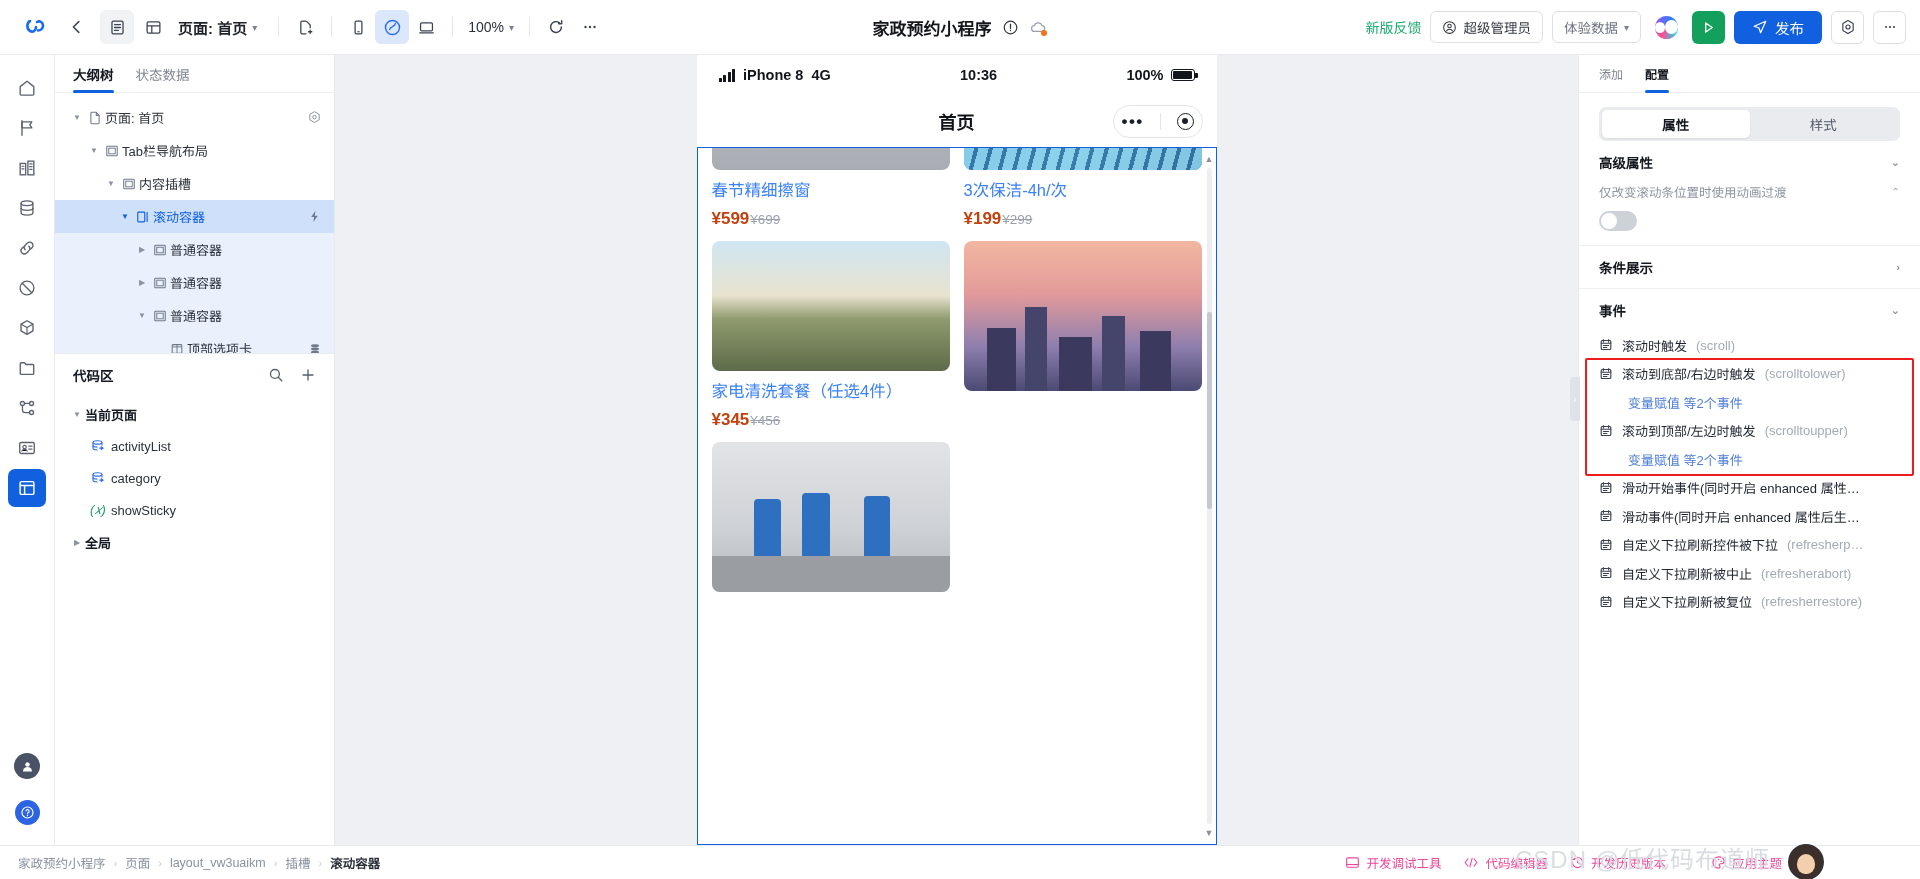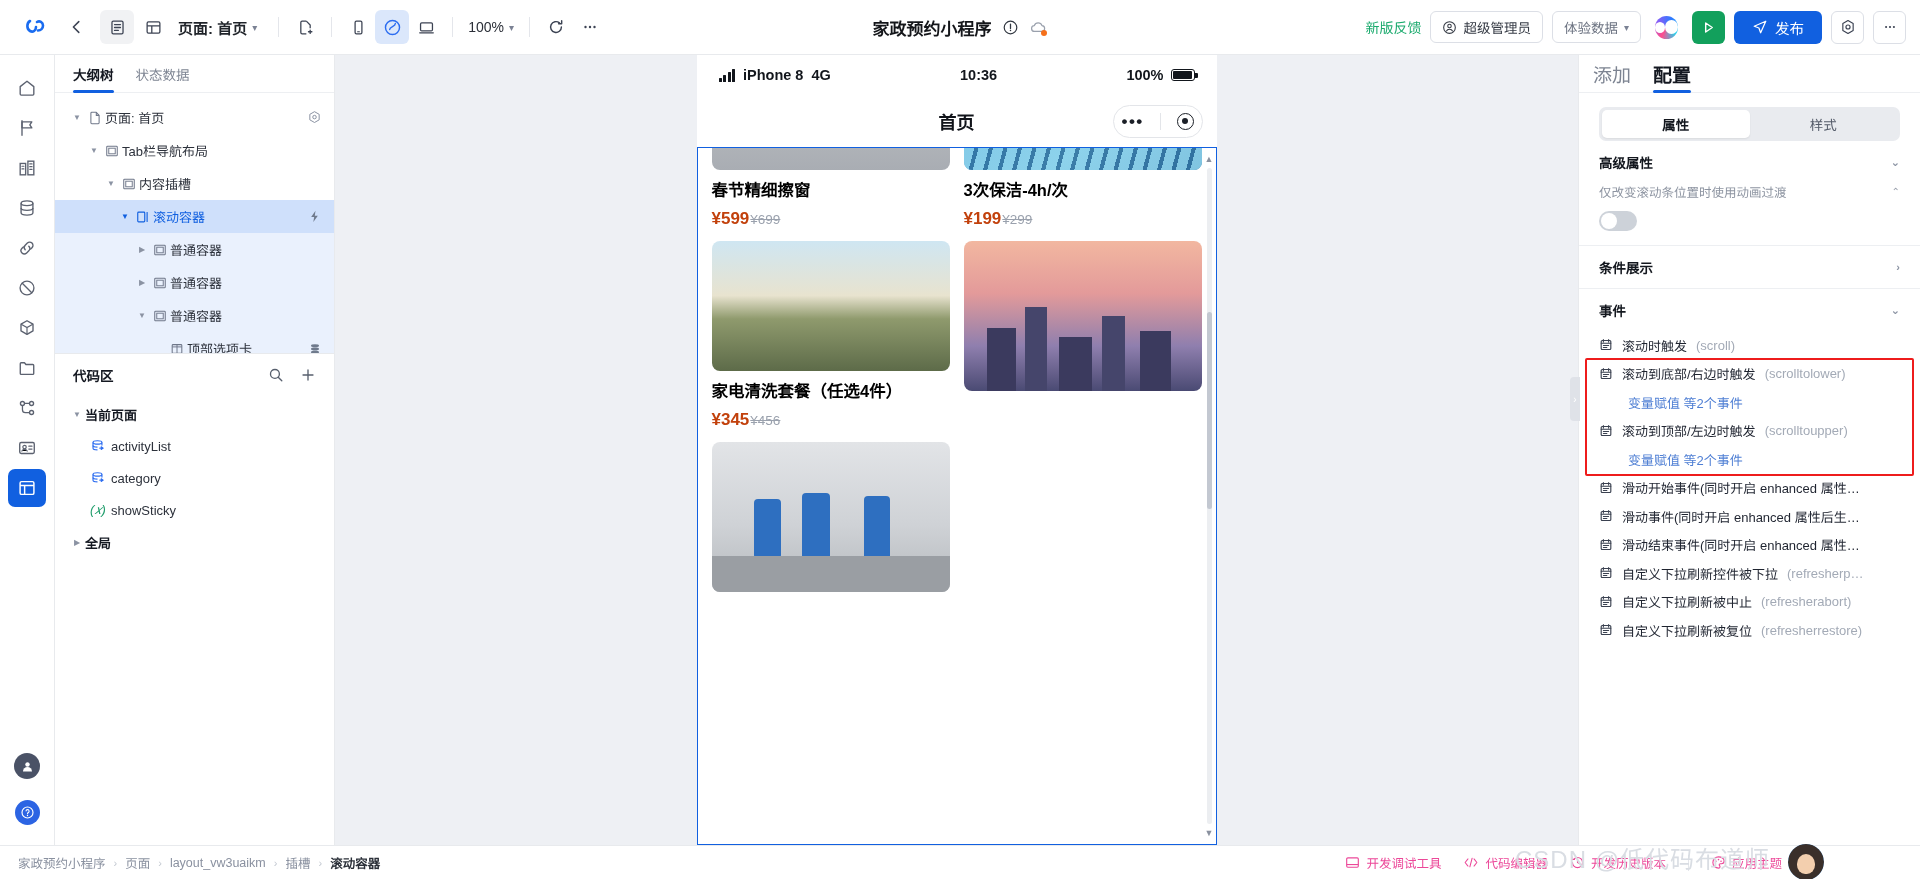--- a/index.html
+++ b/index.html
@@ -176,21 +176,21 @@
     flex: 1; position: relative; border: 1.5px solid #1160e0; overflow: hidden;
     margin: 0; background: #fff;
   }
   .grid {
     padding: 0 14px; display: grid; grid-template-columns: 1fr 1fr; gap: 12px 14px;
     margin-top: -108px;
   }
   .card { display: flex; flex-direction: column; }
   .card-img { width: 100%; height: 130px; border-radius: 8px; overflow: hidden; position: relative; }
   .card-title {
-    font-size: 16.5px; font-weight: 700; color: #000000; margin-top: 10px; line-height: 1.32;
+    font-size: 16.5px; font-weight: 400; color: #3b82f6; margin-top: 10px; line-height: 1.32;
   }
   .price-row { margin-top: 7px; display: flex; align-items: baseline; }
   .price-now { color: #c2410c; font-size: 17px; font-weight: 700; }
   .price-old { color: #9aa1ad; font-size: 13.5px; text-decoration: line-through; margin-left: 1px; }
 
   .sbar {
     position: absolute; right: 3px; top: 6px; bottom: 6px; width: 7px;
     display: flex; flex-direction: column; align-items: center;
   }
   .sbar .arw { color: #8a919f; font-size: 9px; }
@@ -215,22 +215,22 @@
   .sc-win {
     position: absolute; background: repeating-linear-gradient(105deg,#8fd3ec 0 10px,#2f6f9e 10px 14px);
   }
 
   
   .rightpanel {
     width: 342px; min-width: 342px; background: #fff; border-left: 1px solid #e8eaed;
     display: flex; flex-direction: column; min-height: 0; position: relative;
   }
   .rp-tabs {
-    height: 38px; display: flex; align-items: center; gap: 22px; padding: 0 14px;
-    border-bottom: 1px solid #edeff2; font-size: 19px;
+    height: 38px; display: flex; align-items: center; gap: 22px; padding: 0 20px;
+    border-bottom: 1px solid #edeff2; font-size: 12px;
   }
   .seg {
     margin: 14px 20px 0; height: 34px; background: #e9ebef; border-radius: 7px;
     display: flex; padding: 3px;
   }
   .seg > div {
     flex: 1; display: flex; align-items: center; justify-content: center; font-size: 13.5px;
     color: #4b5costs; border-radius: 5px; cursor: pointer; color: #555c6a;
   }
   .seg > div.on { background: #fff; color: #13171e; font-weight: 600; box-shadow: 0 1px 2px rgba(0,0,0,.07); }
@@ -914,29 +914,20 @@
           <span>滑动开始事件(同时开启 enhanced 属性…</span>
         </div>
         <div class="ev-row">
           <span style="display:inline-flex;color:#3a4150">
             <svg width="14" height="14" viewBox="0 0 16 16">
                 <rect x="2.5" y="2.8" width="11" height="10.4" rx="1.2" fill="none" stroke="currentColor" stroke-width="1.3"></rect>
                 <path d="M2.5 6h11M5 4.6V1.8M11 4.6V1.8M5 8.6h6M5 10.8h4" stroke="currentColor" stroke-width="1.2" stroke-linecap="round"></path>
               </svg>
           </span>
           <span>滑动事件(同时开启 enhanced 属性后生…</span>
-        </div>
-        <div class="ev-row">
-          <span style="display:inline-flex;color:#3a4150">
-            <svg width="14" height="14" viewBox="0 0 16 16">
-                <rect x="2.5" y="2.8" width="11" height="10.4" rx="1.2" fill="none" stroke="currentColor" stroke-width="1.3"></rect>
-                <path d="M2.5 6h11M5 4.6V1.8M11 4.6V1.8M5 8.6h6M5 10.8h4" stroke="currentColor" stroke-width="1.2" stroke-linecap="round"></path>
-              </svg>
-          </span>
-          <span>滑动结束事件(同时开启 enhanced 属性…</span>
         </div>
         <div class="ev-row">
           <span style="display:inline-flex;color:#3a4150">
             <svg width="14" height="14" viewBox="0 0 16 16">
                 <rect x="2.5" y="2.8" width="11" height="10.4" rx="1.2" fill="none" stroke="currentColor" stroke-width="1.3"></rect>
                 <path d="M2.5 6h11M5 4.6V1.8M11 4.6V1.8M5 8.6h6M5 10.8h4" stroke="currentColor" stroke-width="1.2" stroke-linecap="round"></path>
               </svg>
           </span>
           <span>自定义下拉刷新控件被下拉</span>
           <span class="ev-code">(refresherp…</span>

